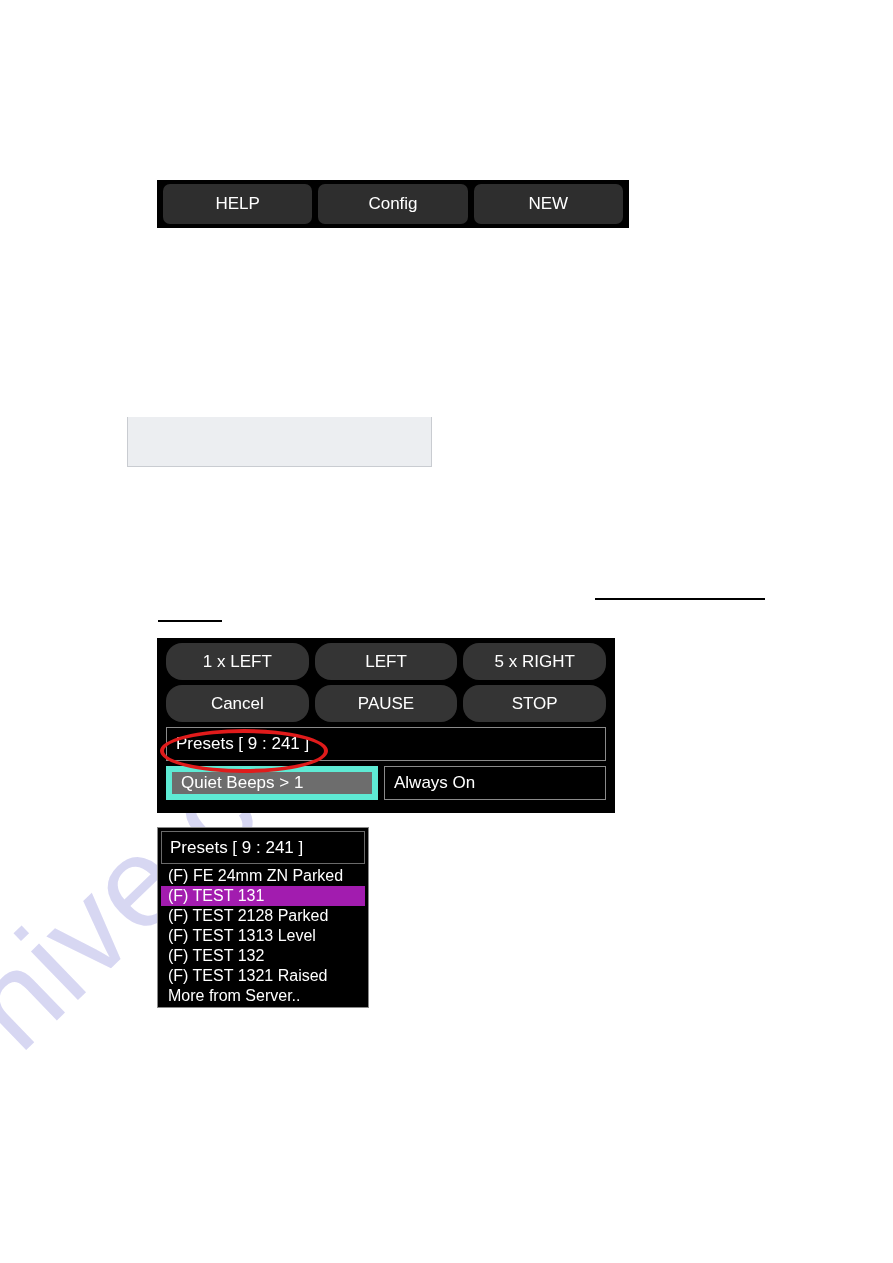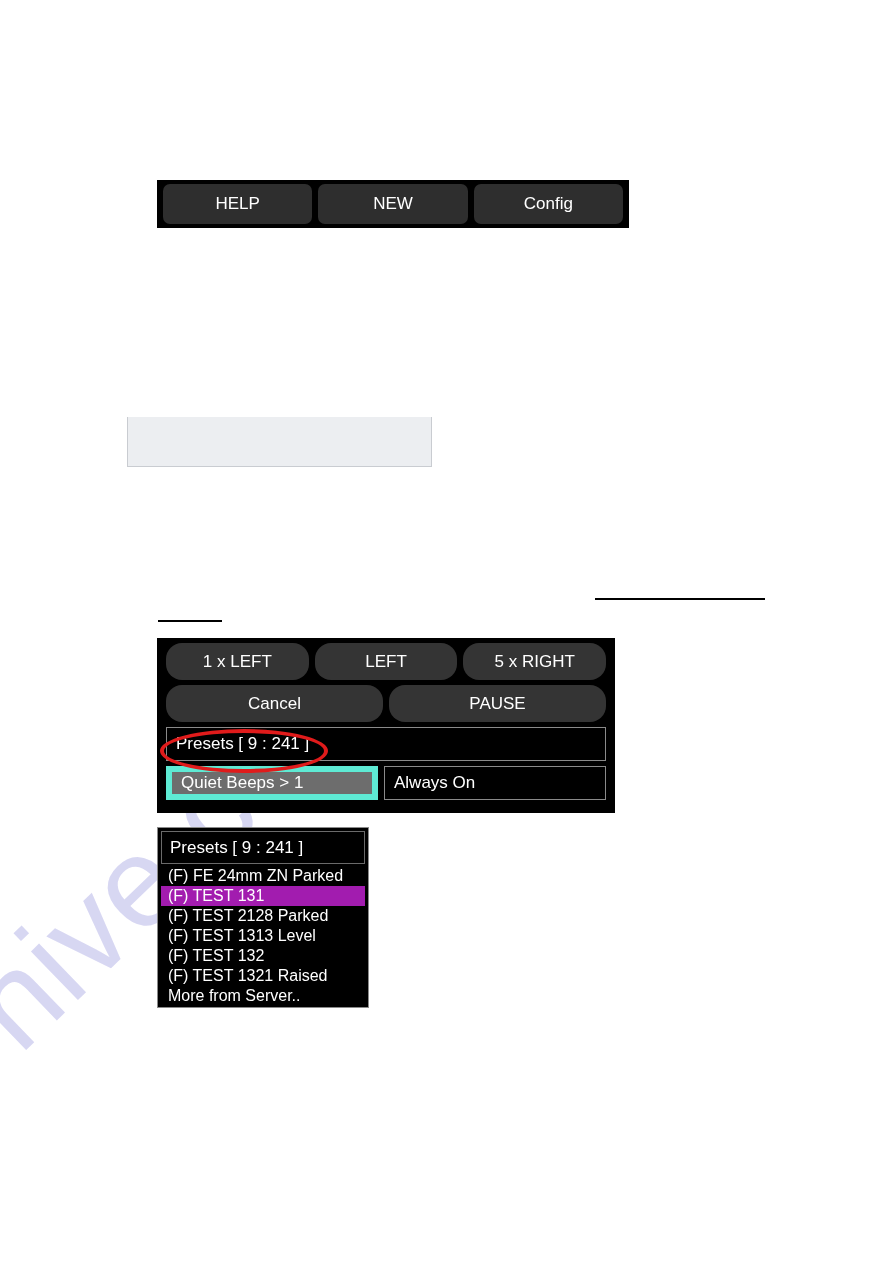--- a/index.html
+++ b/index.html
@@ -212,24 +212,24 @@
 
 <div id="watermark">
   <div class="wm-text wm-a">hive.com</div>
 </div>
 
 <div class="panel" id="top-toolbar">
   <div class="tbtn">
     <span>HELP</span>
   </div>
   <div class="tbtn">
+    <span>Config</span>
+  </div>
+  <div class="tbtn">
     <span>NEW</span>
-  </div>
-  <div class="tbtn">
-    <span>Config</span>
   </div>
 </div>
 
 <div class="panel" id="blank-panel-head"></div>
 <div class="panel" id="blank-panel">
   <span></span>
 </div>
 
 <div class="hrule" id="rule-right"></div>
 <div class="hrule" id="rule-left"></div>
@@ -247,20 +247,23 @@
       <span>5 x RIGHT</span>
     </div>
   </div>
 
   <div class="ctl-row">
     <div class="ctl-btn">
       <span>Cancel</span>
     </div>
     <div class="ctl-btn">
       <span>PAUSE</span>
+    </div>
+    <div class="ctl-btn">
+      <span>STOP</span>
     </div>
   </div>
 
   <div class="ctl-row">
     <div class="ctl-field" id="presets-field">
       <span>Presets [ 9 : 241 ]</span>
     </div>
   </div>
 
   <div class="ctl-row-split">

